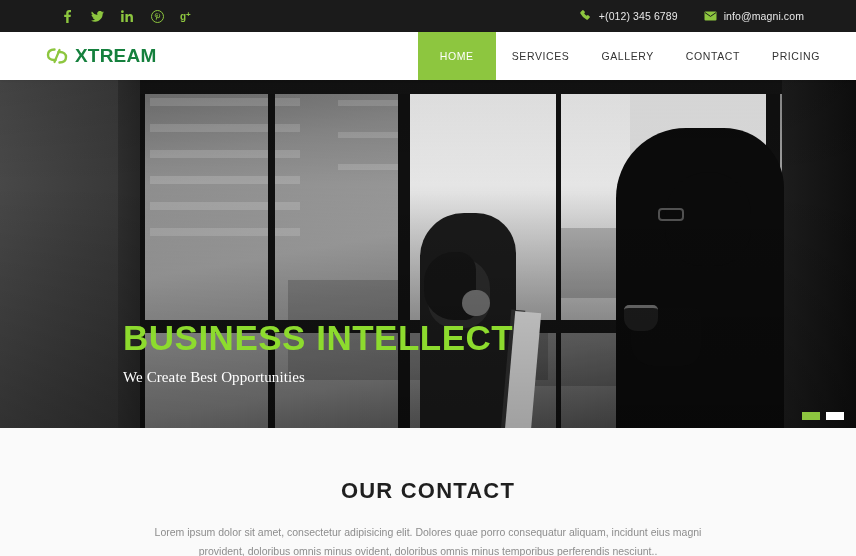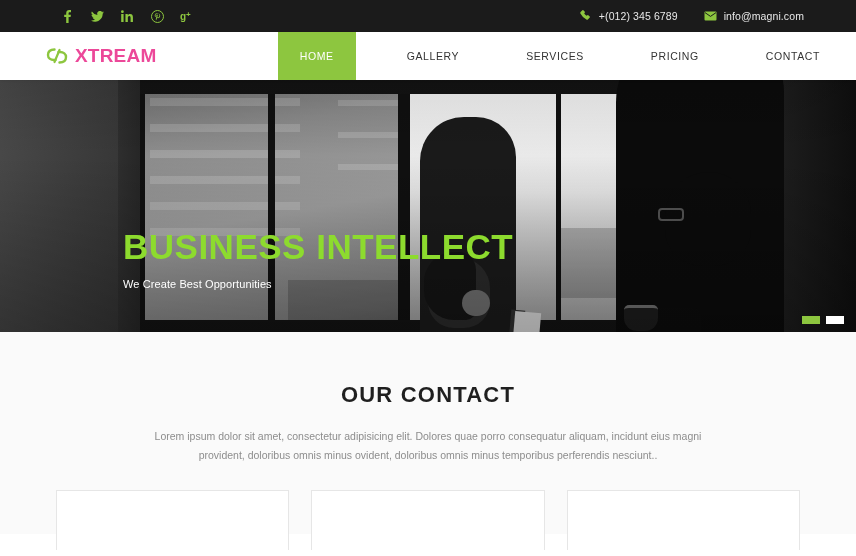--- a/index.html
+++ b/index.html
@@ -32,42 +32,41 @@
 
   
   .header {
     height:48px; background:#ffffff;
     display:flex; align-items:stretch; justify-content:space-between;
     box-shadow:0 1px 2px rgba(0,0,0,0.06);
     position:relative; z-index:5;
   }
   .logo { display:flex; align-items:center; padding-left:46px; gap:7px; cursor:pointer; }
   .logo-mark { width:22px; height:20px; display:flex; align-items:center; justify-content:center; }
-  .logo-text { font-size:19px; font-weight:bold; color:#ec4899; letter-spacing:0.2px; }
+  .logo-text { font-size:19px; font-weight:bold; color:#15803d; letter-spacing:0.2px; }
 
   .nav { display:flex; align-items:stretch; padding-right:20px; }
   .nav-item {
     display:flex; align-items:center; justify-content:center;
     padding:0 16px; font-size:10.5px; letter-spacing:0.6px;
     color:#333; cursor:pointer; text-decoration:none; white-space:nowrap;
     position:relative;
-    margin-left:35px;
   }
   .nav-item.active { background:#8dc63f; color:#ffffff; padding:0 22px; }
   .caret {
     display:inline-block; margin-left:5px;
     width:0; height:0;
     border-left:3.5px solid transparent;
     border-right:3.5px solid transparent;
     border-top:4px solid #333;
   }
 
   
   .hero {
-    height:252px; position:relative; overflow:hidden;
+    height:348px; position:relative; overflow:hidden;
     background:#2a2a2a;
   }
   .hero-photo { position:absolute; inset:0; }
   
   .wall-left { position:absolute; left:0; top:0; width:120px; height:100%;
     background:linear-gradient(100deg,#4a4a4a 0%,#3d3d3d 55%,#333 100%); }
   .wall-left2 { position:absolute; left:118px; top:0; width:22px; height:100%;
     background:linear-gradient(90deg,#2e2e2e,#262626); }
   
   .window-area { position:absolute; left:138px; top:0; right:0; bottom:0;
@@ -113,22 +112,23 @@
     background:linear-gradient(90deg,#1d1d1d,#0e0e0e); }
   .hero-shade { position:absolute; inset:0;
     background:linear-gradient(180deg,rgba(0,0,0,0.10) 0%,rgba(0,0,0,0) 30%,rgba(0,0,0,0.25) 100%); }
 
   .hero-content { position:absolute; left:123px; bottom:42px; z-index:4; }
   .hero-title {
     font-size:35px; font-weight:bold; color:#8ddb2e;
     letter-spacing:0.5px; line-height:1.05; white-space:nowrap;
   }
   .hero-sub {
-    margin-top:12px; font-size:11px; color:#ffffff; font-weight:normal;
+    margin-top:12px; font-size:15px; color:#ffffff; font-weight:normal;
     letter-spacing:0.1px;
+    font-family:Liberation Serif, serif;
   }
 
   .slider-dots { position:absolute; right:12px; bottom:8px; display:flex; gap:6px; z-index:6; }
   .dot { width:18px; height:8px; cursor:pointer; }
   .dot.active { background:#8dc63f; }
   .dot.inactive { background:#ffffff; }
 
   
   .services { background:#fafafa; padding-top:50px; height:202px; position:relative; }
   .services-title {
@@ -213,30 +213,30 @@
           <path d="M13.5 3 L8.5 15" stroke="#8dc63f" stroke-width="2.2" stroke-linecap="round"></path>
         </svg>
       </span>
       <span class="logo-text">XTREAM</span>
     </div>
     <div class="nav">
       <a class="nav-item active">
         <span>HOME</span>
       </a>
       <a class="nav-item">
+        <span>SERVICES</span>
+      </a>
+      <a class="nav-item">
         <span>GALLERY</span>
       </a>
       <a class="nav-item">
-        <span>SERVICES</span>
+        <span>CONTACT</span>
       </a>
       <a class="nav-item">
         <span>PRICING</span>
-      </a>
-      <a class="nav-item">
-        <span>CONTACT</span>
       </a>
     </div>
   </div>
 
   <div class="hero">
     <div class="hero-photo">
       <div class="window-area">
         <div class="bldg" style="left:12px;top:18px;width:150px;height:8px;"></div>
         <div class="bldg" style="left:12px;top:44px;width:150px;height:8px;"></div>
         <div class="bldg" style="left:12px;top:70px;width:150px;height:8px;"></div>

